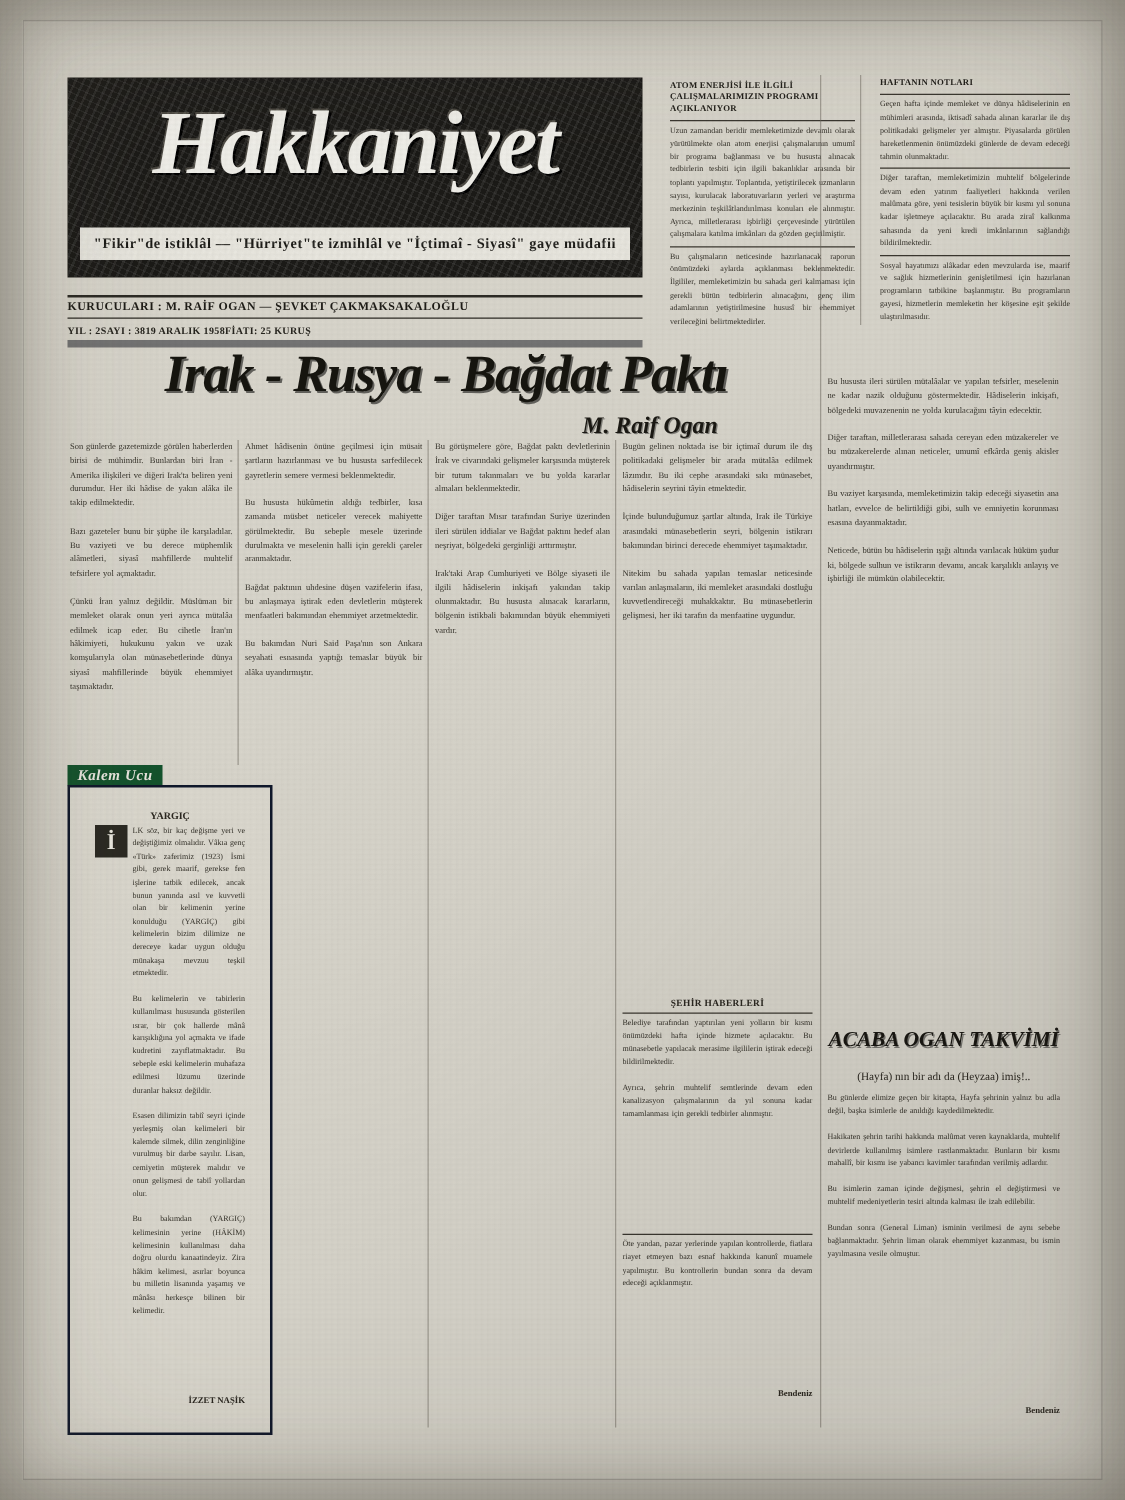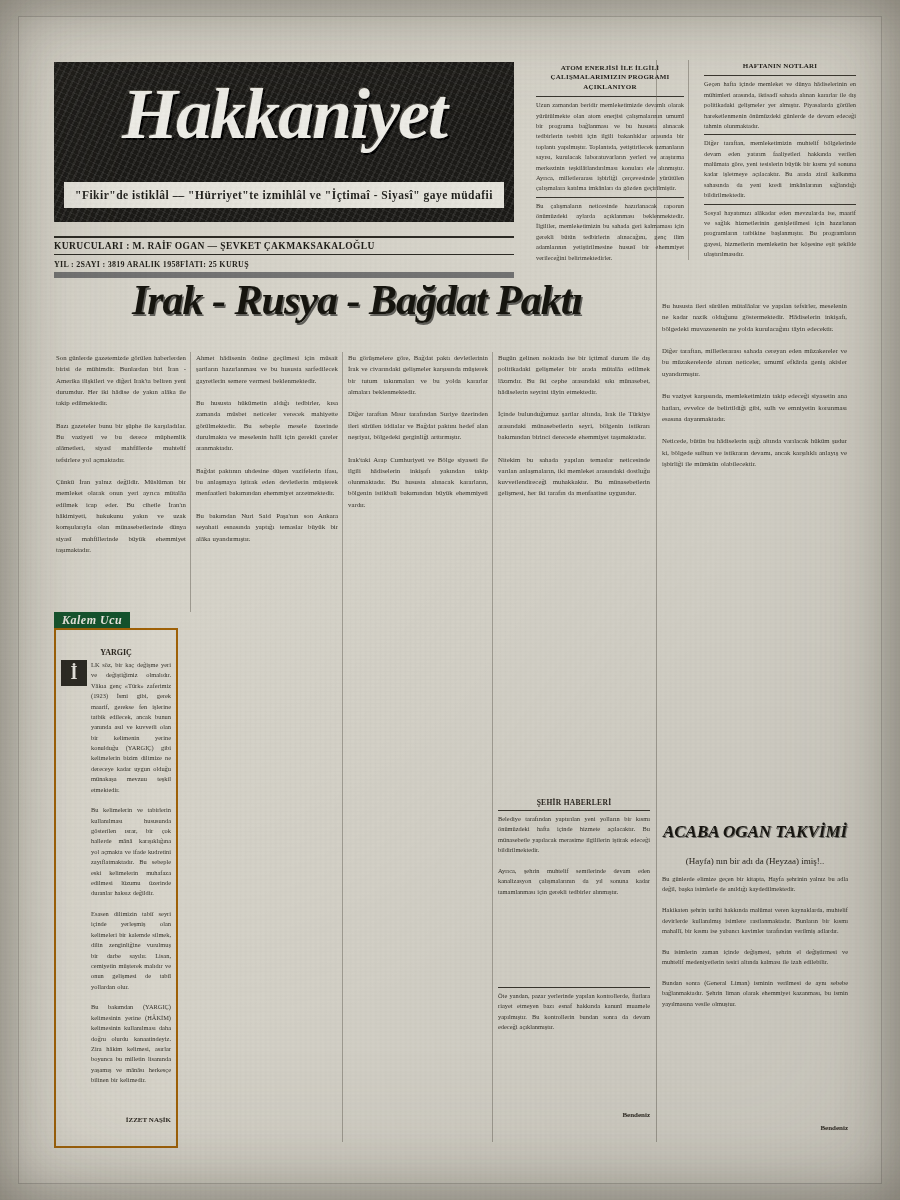--- a/index.html
+++ b/index.html
@@ -89,21 +89,20 @@
     width: 148px;
   }
   .topright2 {
     position: absolute;
     left: 704px; top: 62px;
     width: 152px;
   }
   .tiny-head {
     font-size: 7px;
     font-weight: bold;
-    text-align: center;
     line-height: 1.35;
     letter-spacing: .2px;
     margin-bottom: 4px;
     color: #201e19;
   }
   .rule-thin { border-top: 1px solid #3a372f; margin: 3px 0; }
   
   .txt {
     font-size: 6.4px;
     line-height: 1.62;
@@ -178,24 +177,24 @@
     font-size: 7.5px;
     font-weight: bold;
     text-align: center;
     margin: 6px 0 3px;
     letter-spacing: .3px;
   }
   
   .kalem-box {
     position: absolute;
     left: 54px; top: 628px;
-    width: 124px;
+    width: 164px;
     height: 520px;
-    border: 2px solid #a16207;
-    padding: 4px 5px;
+    border: 2px solid #0f172a;
+    padding: 4px 20px;
     box-sizing: border-box;
     background: #dbd8ce;
   }
   .kalem-title {
     position: absolute;
     left: 54px; top: 612px;
     background: #14532d;
     color: #e9e7df;
     font-size: 12px;
     font-weight: bold;
@@ -300,20 +299,21 @@
 
   <div class="founders">KURUCULARI : M. RAİF OGAN — ŞEVKET ÇAKMAKSAKALOĞLU</div>
   <div class="issueline">
     <span>YIL : 2</span>
     <span>SAYI : 38</span>
     <span>19 ARALIK 1958</span>
     <span>FİATI: 25 KURUŞ</span>
   </div>
 
   <div class="headline">Irak - Rusya - Bağdat Paktı</div>
+  <div class="byline">M. Raif Ogan</div>
 
   <div class="col c1">
     <div class="txt m" style="white-space:pre-line;height:252px">Son günlerde gazetemizde görülen haberlerden birisi de mühimdir. Bunlardan biri İran - Amerika ilişkileri ve diğeri Irak'ta beliren yeni durumdur. Her iki hâdise de yakın alâka ile takip edilmektedir.
 
 Bazı gazeteler bunu bir şüphe ile karşıladılar. Bu vaziyeti ve bu derece müphemlik alâmetleri, siyasî mahfillerde muhtelif tefsirlere yol açmaktadır.
 
 Çünkü İran yalnız değildir. Müslüman bir memleket olarak onun yeri ayrıca mütalâa edilmek icap eder. Bu cihetle İran'ın hâkimiyeti, hukukunu yakın ve uzak komşularıyla olan münasebetlerinde dünya siyasî mahfillerinde büyük ehemmiyet taşımaktadır.</div>
   </div>
   <div class="col c2">
     <div class="txt m" style="white-space:pre-line;height:770px">Ahmet hâdisenin önüne geçilmesi için müsait şartların hazırlanması ve bu hususta sarfedilecek gayretlerin semere vermesi beklenmektedir.

